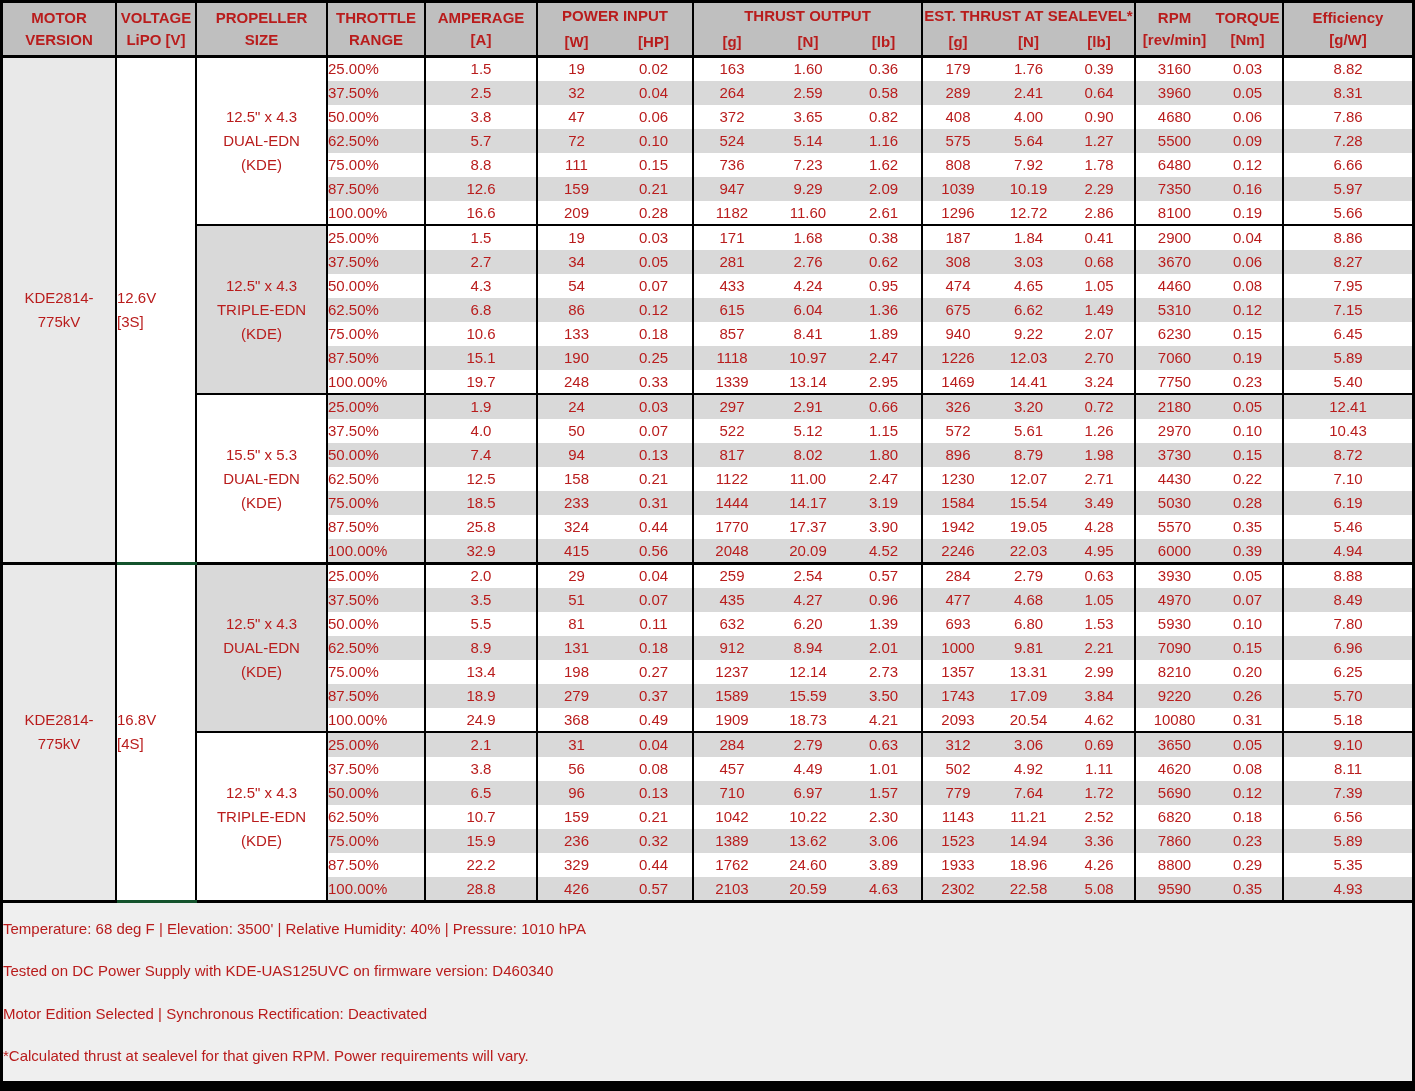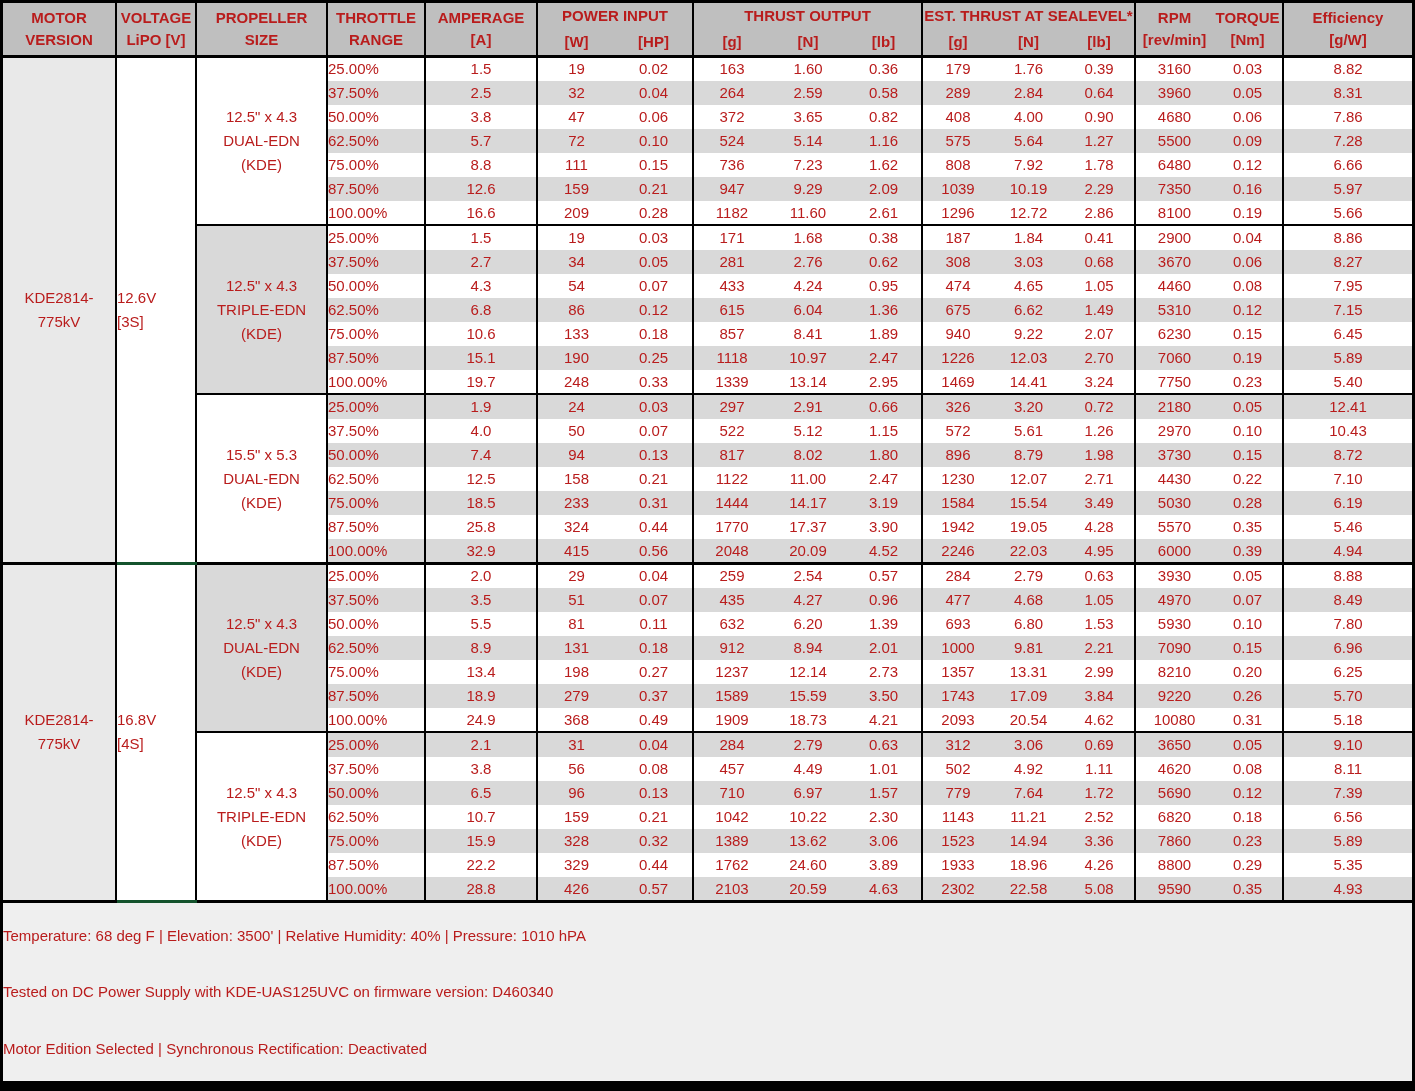--- a/index.html
+++ b/index.html
@@ -135,21 +135,21 @@
         </tr>
         <tr class="r stripe">
           <td class="d throttle gb">37.50%</td>
           <td class="d gb">2.5</td>
           <td class="d">32</td>
           <td class="d gb">0.04</td>
           <td class="d">264</td>
           <td class="d">2.59</td>
           <td class="d gb">0.58</td>
           <td class="d">289</td>
-          <td class="d">2.84</td>
+          <td class="d">2.41</td>
           <td class="d gb">0.64</td>
           <td class="d">3960</td>
           <td class="d gb">0.05</td>
           <td class="d">8.31</td>
         </tr>
         <tr class="r">
           <td class="d throttle gb">50.00%</td>
           <td class="d gb">3.8</td>
           <td class="d">47</td>
           <td class="d gb">0.06</td>
@@ -622,21 +622,21 @@
           <td class="d">1143</td>
           <td class="d">11.21</td>
           <td class="d gb">2.52</td>
           <td class="d">6820</td>
           <td class="d gb">0.18</td>
           <td class="d">6.56</td>
         </tr>
         <tr class="r stripe">
           <td class="d throttle gb">75.00%</td>
           <td class="d gb">15.9</td>
-          <td class="d">328</td>
+          <td class="d">236</td>
           <td class="d gb">0.32</td>
           <td class="d">1389</td>
           <td class="d">13.62</td>
           <td class="d gb">3.06</td>
           <td class="d">1523</td>
           <td class="d">14.94</td>
           <td class="d gb">3.36</td>
           <td class="d">7860</td>
           <td class="d gb">0.23</td>
           <td class="d">5.89</td>
@@ -671,14 +671,15 @@
           <td class="d gb">0.35</td>
           <td class="d">4.93</td>
         </tr>
       </tbody>
   </table>
 
   <div class="footer">
     <div class="fline">Temperature: 68 deg F | Elevation: 3500'  |  Relative Humidity: 40% | Pressure: 1010 hPA</div>
     <div class="fline">Tested on DC Power Supply with KDE-UAS125UVC on firmware version: D460340</div>
     <div class="fline">Motor Edition Selected | Synchronous Rectification: Deactivated</div>
+    <div class="fline">*Calculated thrust at sealevel for that given RPM. Power requirements will vary.</div>
   </div>
 </div>
 
 </body></html>

